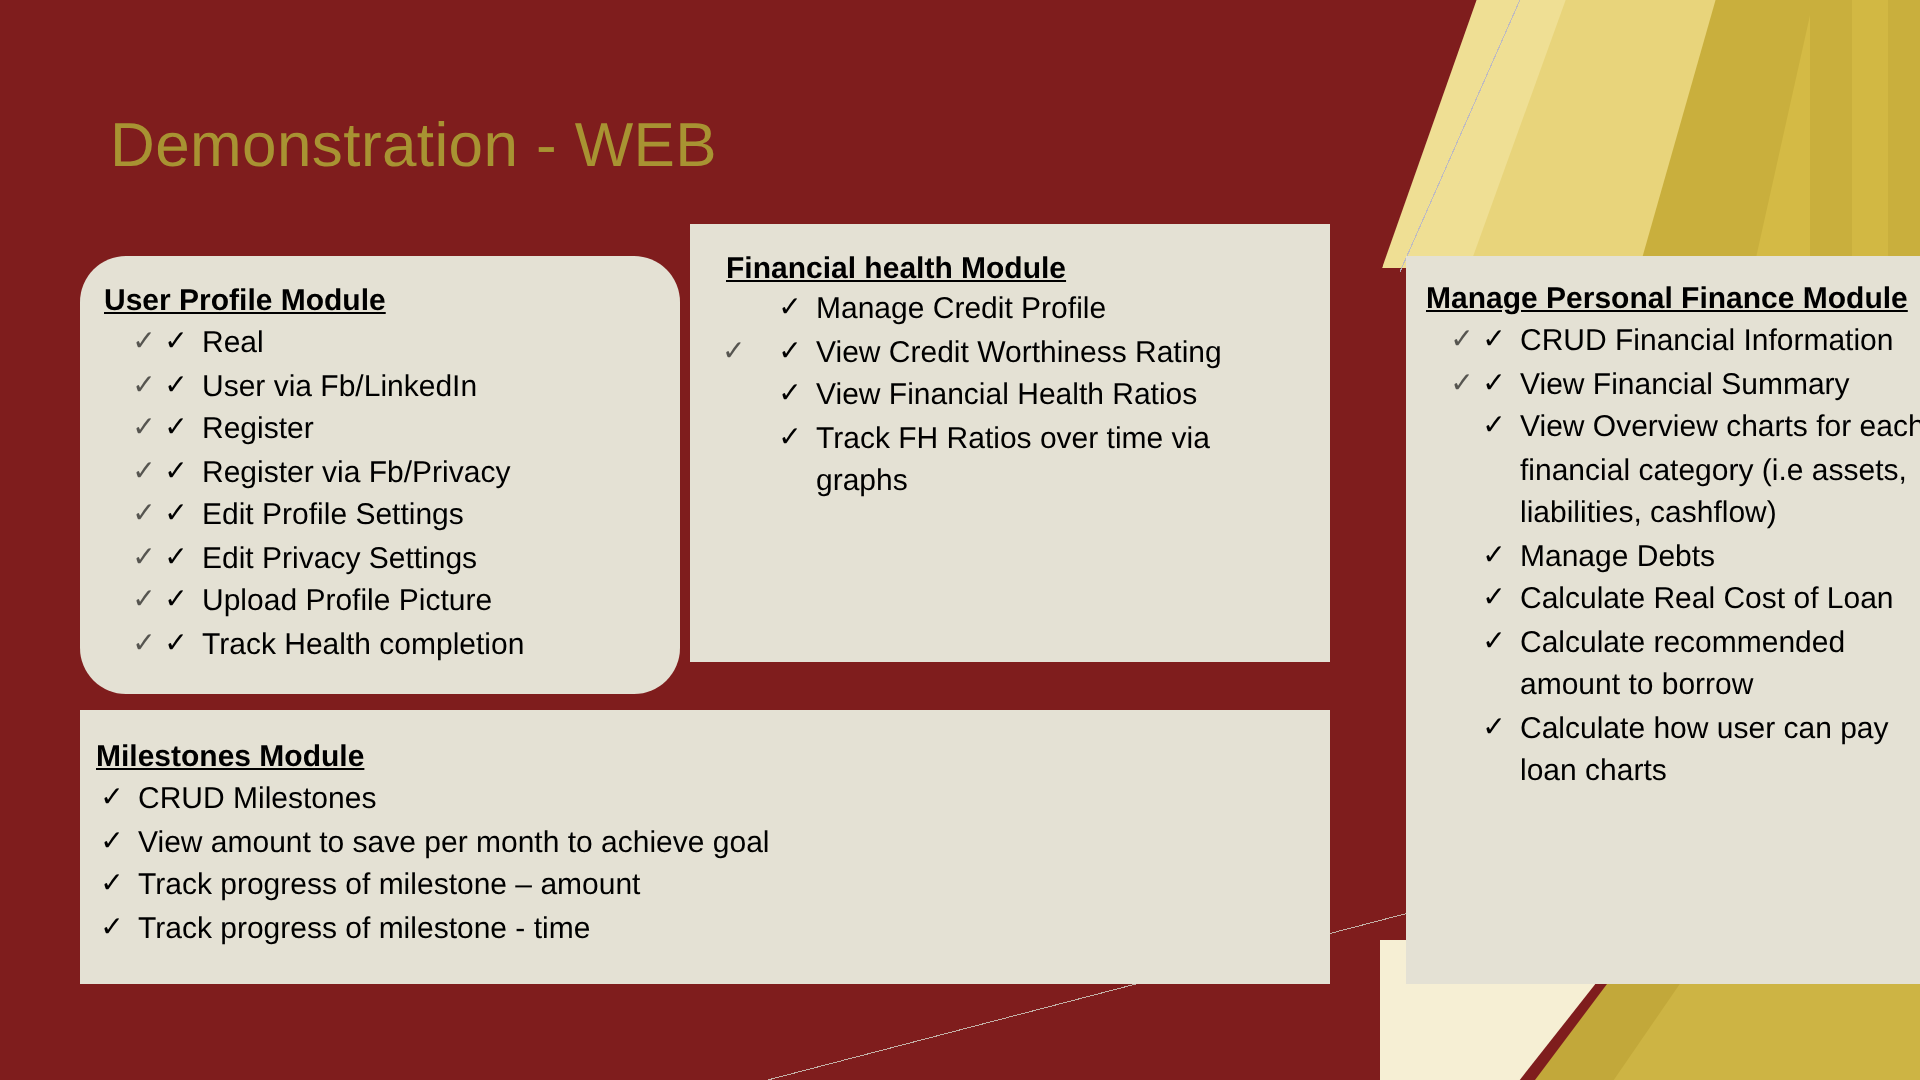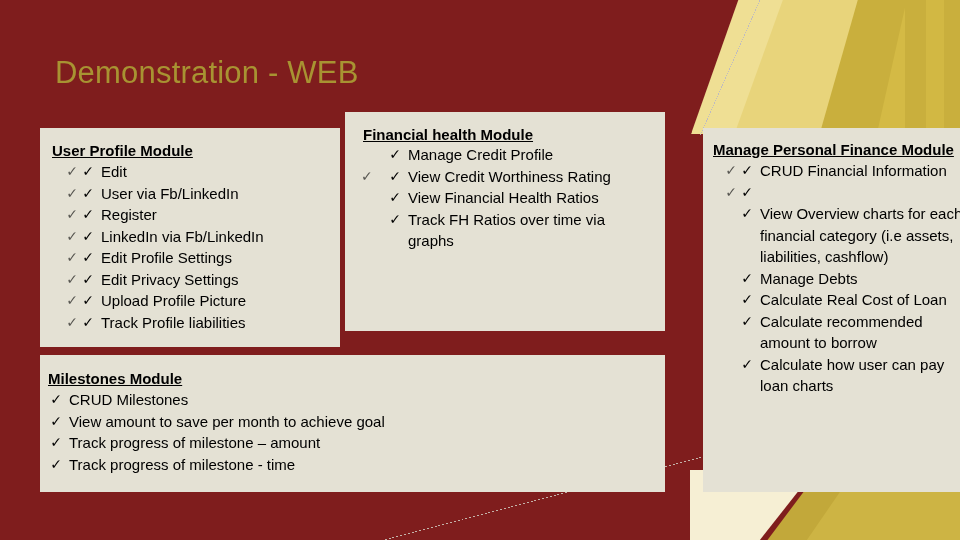--- a/index.html
+++ b/index.html
@@ -81,21 +81,21 @@
     white-space:nowrap;
   }
 
   
   .box{
     position:absolute;
     background:#E4E1D4;
     color:#000;
     box-sizing:border-box;
   }
-  #box-user{     left:40px;  top:128px; width:300px; height:219px; padding:13px 10px 0 12px; }
+  #box-user{     left:40px;  top:128px; width:300px; height:219px; padding:13px 10px 0 12px;border-radius:23px; }
   #box-fin{      left:345px; top:112px; width:320px; height:219px; padding:13px 10px 0 12px; }
   #box-milestone{left:40px;  top:355px; width:625px; height:137px; padding:14px 10px 0 8px; }
   #box-manage{   left:703px; top:128px; width:274px; height:364px; padding:12px 8px 0 10px; }
 
   .mod-title{
     font-weight:bold;
     font-size:15px;
     line-height:19px;
     text-decoration:underline;
     margin:0 0 1px 0;
@@ -155,56 +155,56 @@
   <div class="deco deco-diag-line"></div>
 
   <div id="title">Demonstration - WEB</div>
 
   <div class="box" id="box-user">
     <div class="mod-title">User Profile Module</div>
     <ul class="items">
         <li>
           <span class="chk outer">✓</span>
           <span class="chk inner">✓</span>
-          <span class="itxt">Edit</span>
+          <span class="itxt">Real</span>
         </li>
         <li>
           <span class="chk outer">✓</span>
           <span class="chk inner">✓</span>
           <span class="itxt">User via Fb/LinkedIn</span>
         </li>
         <li>
           <span class="chk outer">✓</span>
           <span class="chk inner">✓</span>
           <span class="itxt">Register</span>
         </li>
         <li>
           <span class="chk outer">✓</span>
           <span class="chk inner">✓</span>
-          <span class="itxt">LinkedIn via Fb/LinkedIn</span>
+          <span class="itxt">Register via Fb/Privacy</span>
         </li>
         <li>
           <span class="chk outer">✓</span>
           <span class="chk inner">✓</span>
           <span class="itxt">Edit Profile Settings</span>
         </li>
         <li>
           <span class="chk outer">✓</span>
           <span class="chk inner">✓</span>
           <span class="itxt">Edit Privacy Settings</span>
         </li>
         <li>
           <span class="chk outer">✓</span>
           <span class="chk inner">✓</span>
           <span class="itxt">Upload Profile Picture</span>
         </li>
         <li>
           <span class="chk outer">✓</span>
           <span class="chk inner">✓</span>
-          <span class="itxt">Track Profile liabilities</span>
+          <span class="itxt">Track Health completion</span>
         </li>
       </ul>
   </div>
 
   <div class="box" id="box-fin">
     <div class="mod-title">Financial health Module</div>
     <span class="stray">✓</span>
     <ul class="items">
         <li class="single">
           <span class="chk outer">✓</span>
@@ -255,20 +255,21 @@
     <div class="mod-title">Manage Personal Finance Module</div>
     <ul class="items">
         <li>
           <span class="chk outer">✓</span>
           <span class="chk inner">✓</span>
           <span class="itxt">CRUD Financial Information</span>
         </li>
         <li>
           <span class="chk outer">✓</span>
           <span class="chk inner">✓</span>
+          <span class="itxt">View Financial Summary</span>
         </li>
         <li class="single">
           <span class="chk outer">✓</span>
           <span class="chk inner">✓</span>
           <span class="itxt">View Overview charts for each financial category (i.e assets, liabilities, cashflow)</span>
         </li>
         <li class="single">
           <span class="chk outer">✓</span>
           <span class="chk inner">✓</span>
           <span class="itxt">Manage Debts</span>

